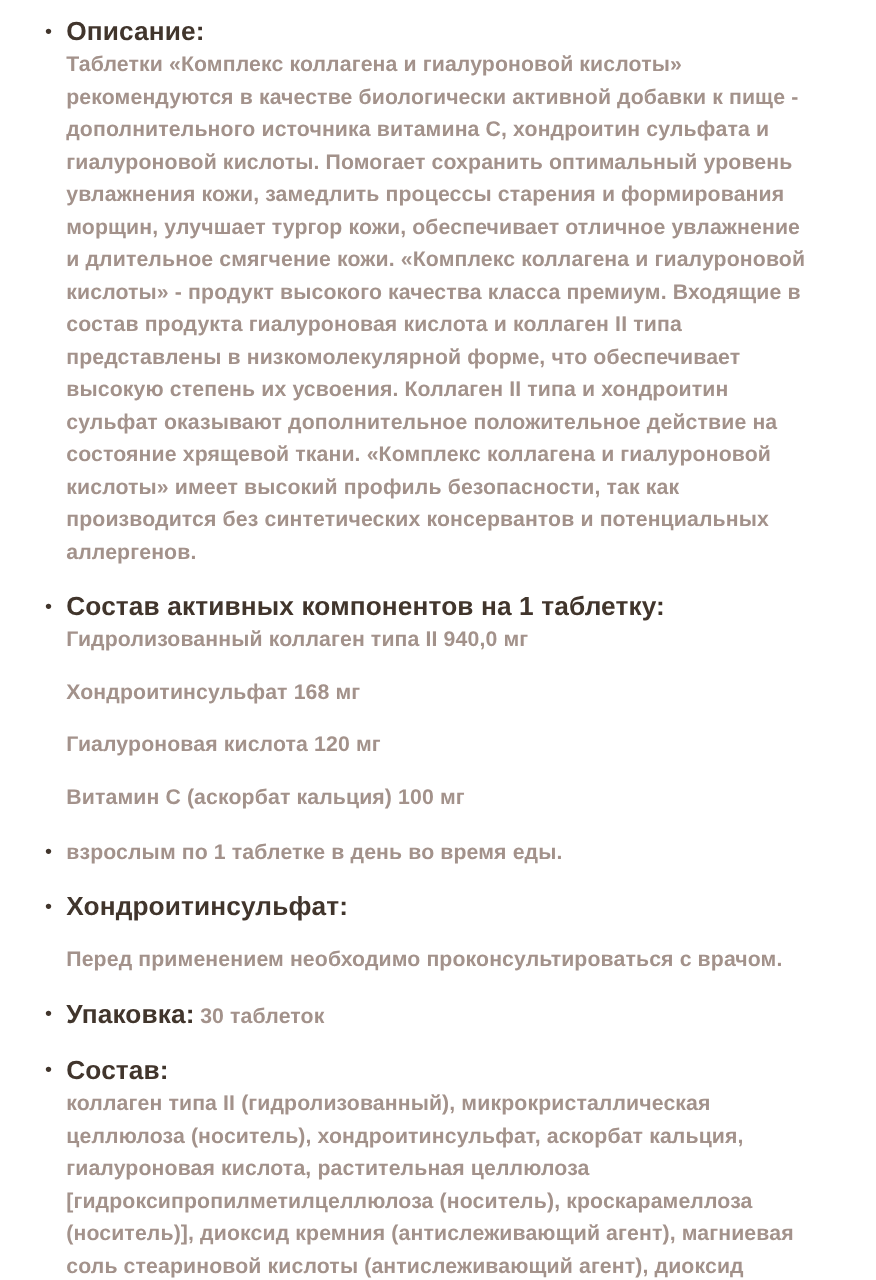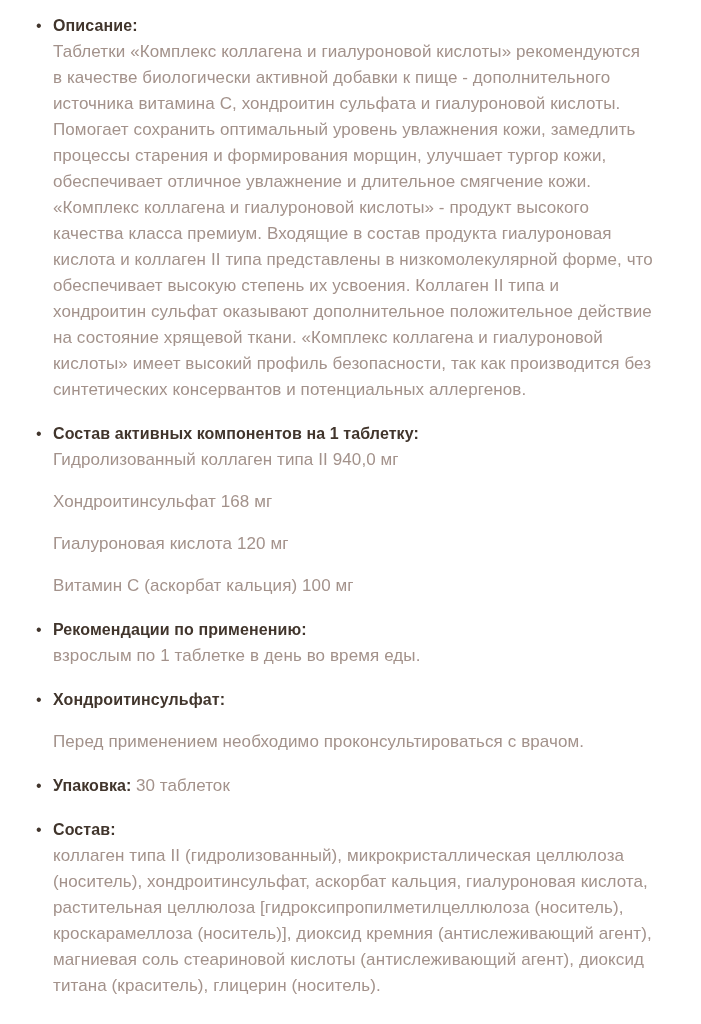--- a/index.html
+++ b/index.html
@@ -35,31 +35,31 @@
     font-size: 16px;
     line-height: 26px;
     user-select: none;
   }
   .content {
     flex: 1;
     max-width: 604px;
   }
   .title {
     margin: 0;
-    font-size: 16px;
+    font-size: 21px;
     font-weight: bold;
     color: var(--heading);
     line-height: 26px;
     letter-spacing: 0.1px;
   }
   .title.inline { display: inline; }
   .body {
     margin: 0;
     font-size: 17px;
-    font-weight: normal;
+    font-weight: bold;
     color: var(--body);
     line-height: 26px;
     letter-spacing: 0.1px;
   }
   .body.inline { display: inline; text-align: right; }
   .spaced { margin-top: 16px; }
 </style>
 </head>
 <body>
 
@@ -80,21 +80,20 @@
       <p class="body">Гидролизованный коллаген типа II 940,0 мг</p>
       <p class="body spaced">Хондроитинсульфат 168 мг</p>
       <p class="body spaced">Гиалуроновая кислота 120 мг</p>
       <p class="body spaced">Витамин С (аскорбат кальция) 100 мг</p>
     </div>
   </li>
 
   <li class="section">
     <span class="bullet">•</span>
     <div class="content">
-      <h3 class="title">Рекомендации по применению:</h3>
       <p class="body">взрослым по 1 таблетке в день во время еды.</p>
     </div>
   </li>
 
   <li class="section">
     <span class="bullet">•</span>
     <div class="content">
       <h3 class="title">Хондроитинсульфат:</h3>
       <p class="body spaced">Перед применением необходимо проконсультироваться с врачом.</p>
     </div>

